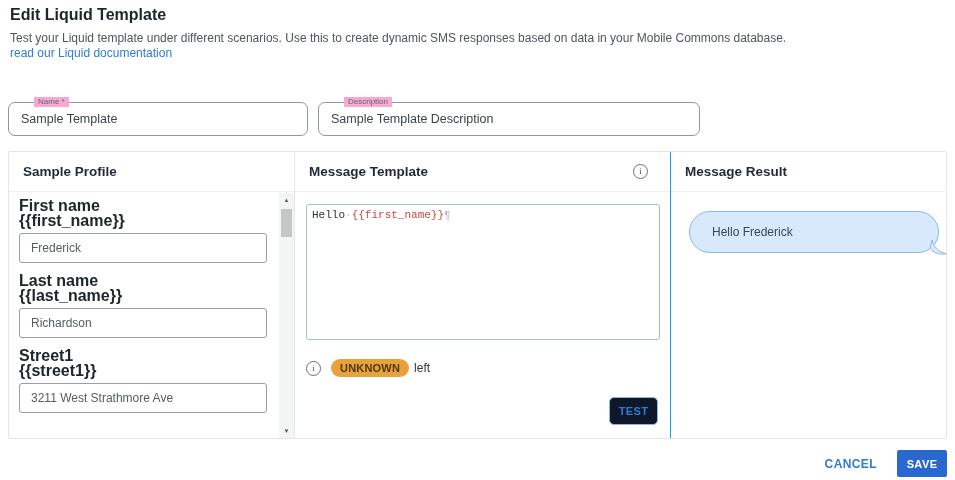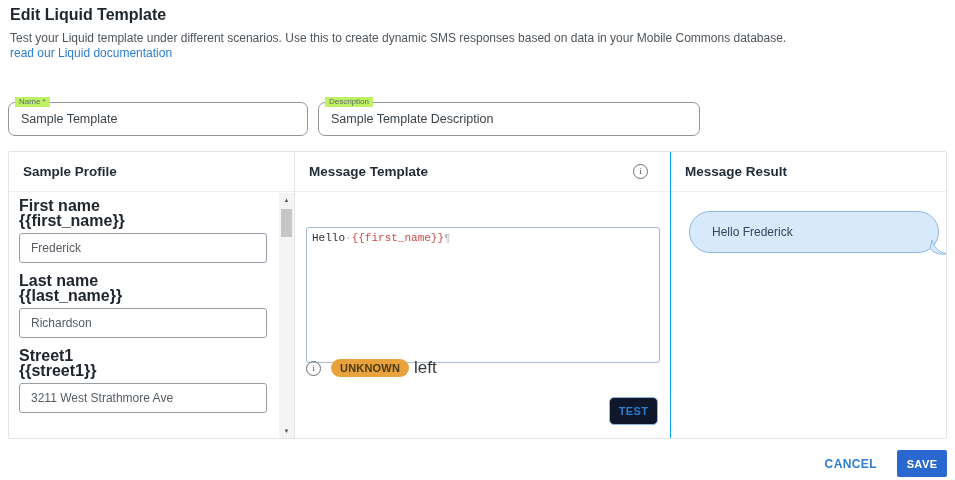--- a/index.html
+++ b/index.html
@@ -9,21 +9,21 @@
 
   
   .page-title { position:absolute; left:10px; top:6px; font-size:16px; font-weight:bold; color:#20262E; }
   .page-subtitle { position:absolute; left:10px; top:31px; font-size:12px; color:#4F555C; }
   .docs-link { position:absolute; left:10px; top:46px; font-size:12px; color:#2D7DD2; cursor:pointer; text-decoration:none; }
 
   
   .mui-field { position:absolute; height:34px; border:1px solid #8F969E; border-radius:7px; background:#fff; }
   .mui-field.name { left:8px; top:102px; width:300px; }
   .mui-field.desc { left:318px; top:102px; width:382px; }
-  .mui-label { position:absolute; top:-6px; left:6px; background:#bef264; padding:0 4px;
+  .mui-label { position:absolute; top:-6px; left:25px; background:#f9a8d4; padding:0 4px;
     font-size:8px; color:#5F6771; line-height:10px; }
   .mui-input { border:none; outline:none; width:100%; height:100%; padding:0 12px;
     font-size:12.5px; color:#3C434A; background:transparent; border-radius:7px;
     font-family:"Liberation Sans", sans-serif; }
 
   
   .panel { position:absolute; left:8px; top:151px; width:939px; height:288px;
     border:1px solid #E2E6EA; border-radius:2px; }
   .col { position:absolute; top:0; bottom:0; }
   .col1 { left:0; width:285px; }
@@ -49,29 +49,29 @@
   
   .scrollbar { position:absolute; top:0; right:0; bottom:0; width:15px; background:#F3F4F4; }
   .sb-arrow { position:absolute; left:0; width:15px; height:14px; display:flex;
     align-items:center; justify-content:center; font-size:6px; color:#54585C; cursor:pointer; }
   .sb-up { top:0; } .sb-down { bottom:0; }
   .sb-thumb { position:absolute; left:2px; right:2px; top:16px; height:28px; background:#C4C6C8; cursor:pointer; }
 
   
   .editor { position:absolute; left:11px; top:11px; width:354px; height:136px;
     border:1px solid #A9BBD2; border-radius:3px; background:#fff; padding:3px 5px; cursor:text;
-    font-family:"Liberation Mono","DejaVu Sans Mono",monospace; font-size:11px; line-height:14px;margin-top:23px; }
+    font-family:"Liberation Mono","DejaVu Sans Mono",monospace; font-size:11px; line-height:14px; }
   .tok-text { color:#2F3337; }
   .tok-ws { color:#B9BEC4; }
   .tok-var { color:#CE4A44; }
   .counter-row { position:absolute; left:11px; top:161px; right:12px; height:28px;
     display:flex; align-items:center; }
   .badge { background:#E9A23B; color:#4A3A10; font-size:11px; font-weight:bold;
     border-radius:10px; padding:3px 9px; margin-left:10px; letter-spacing:0.2px; }
-  .counter-suffix { font-size:17px; color:#33383D; margin-left:5px; }
+  .counter-suffix { font-size:12px; color:#33383D; margin-left:5px; }
   .test-btn { position:absolute; right:0; top:0; width:49px; height:28px; background:#0f172a;
     border:1px solid #8FB4EA; border-radius:5px; color:#2D7DD2; font-size:11px; font-weight:bold;
     cursor:pointer; font-family:"Liberation Sans", sans-serif; letter-spacing:0.4px;margin-top:43px; }
 
   
   .bubble { position:absolute; left:18px; top:18px; right:9px; height:42px;
     background:#D8E9FB; border:1px solid #8CB9EA; border-radius:21px;
     font-size:12px; color:#33475B; line-height:40px; padding:0 22px; }
   .bubble-tail { position:absolute; right:-9px; bottom:-3px; }
 

